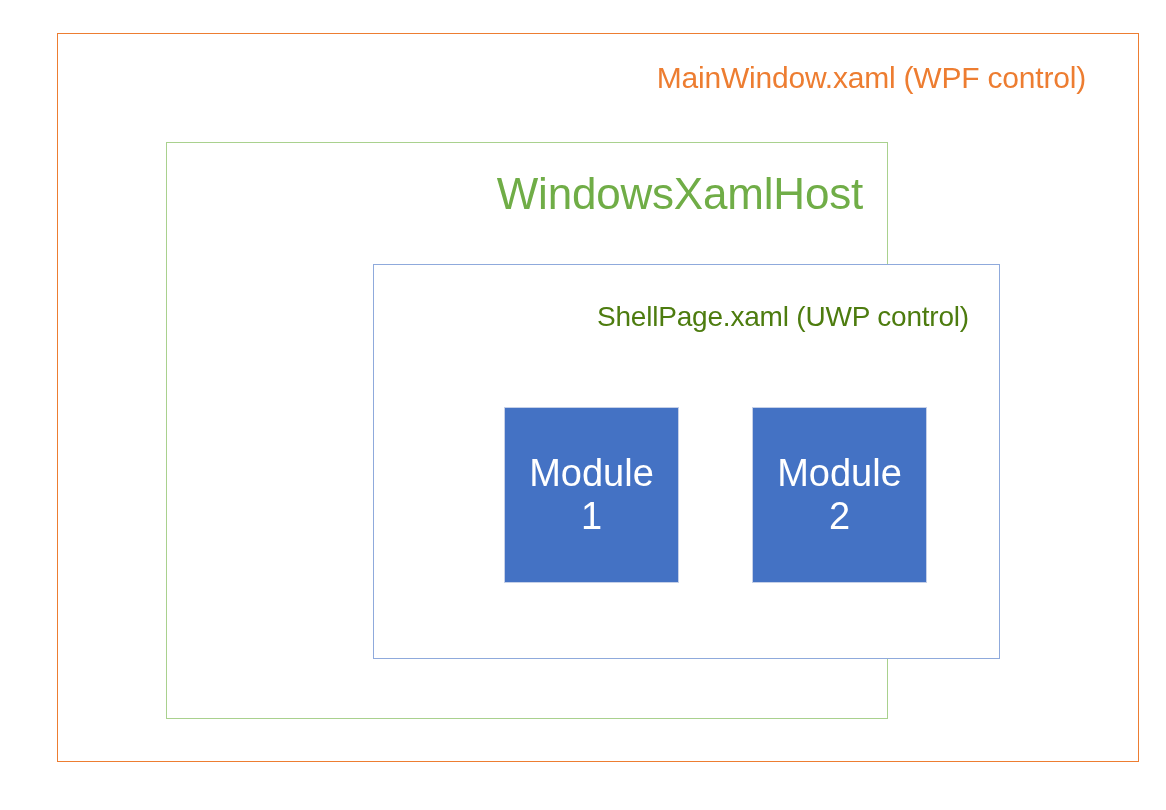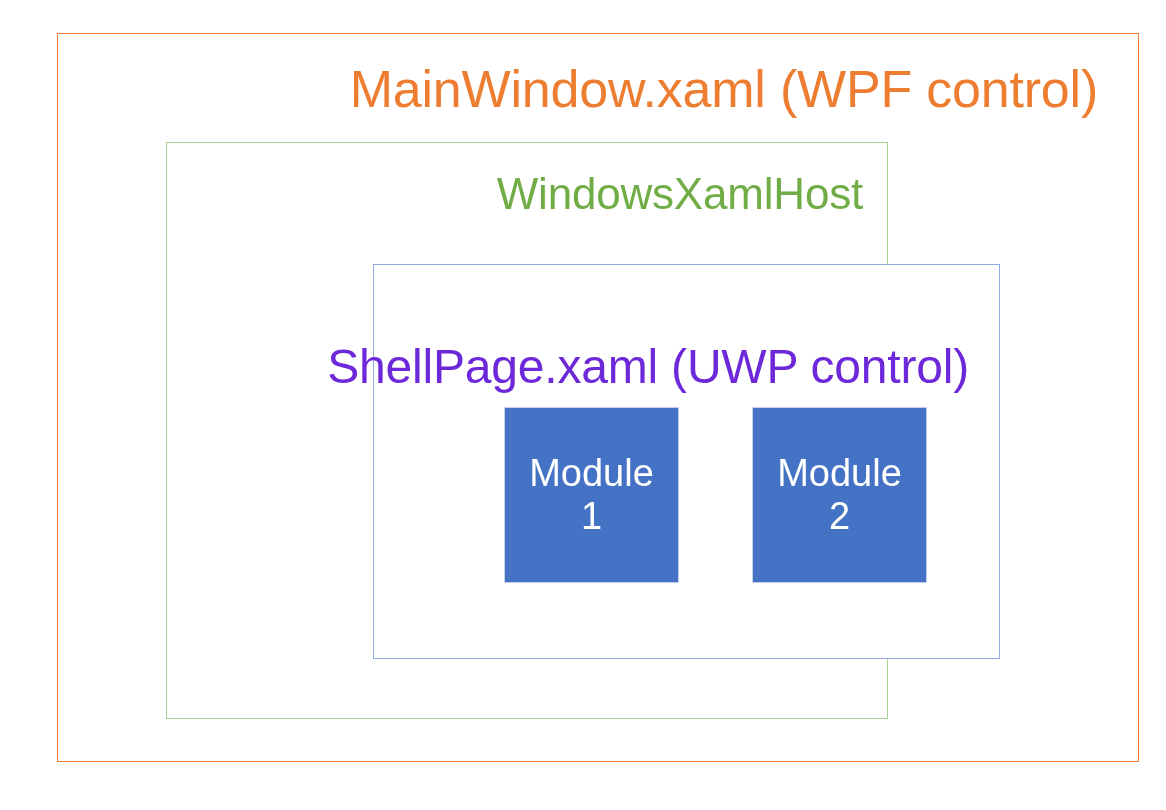--- a/index.html
+++ b/index.html
@@ -30,23 +30,23 @@
     left: 57px;
     top: 33px;
     width: 1082px;
     height: 729px;
     box-sizing: border-box;
     border: 1.5px solid #ED7D31;
     background: #ffffff;
   }
   .wpf-label {
     position: absolute;
-    right: 40px;
+    right: 52px;
     top: 28px;
-    font-size: 52px;
+    font-size: 30px;
     line-height: 1.05;
     color: #ED7D31;
     white-space: nowrap;
     letter-spacing: -0.2px;
   }
 
   
   .xamlhost-box {
     position: absolute;
     left: 108px;   
@@ -76,26 +76,25 @@
     width: 627px;
     height: 395px;
     box-sizing: border-box;
     border: 1.5px solid #8FAADC;
     background: #ffffff;
   }
   .shellpage-label {
     position: absolute;
     right: 30px;
     top: 37px;
-    font-size: 48px;
+    font-size: 28px;
     line-height: 1.05;
-    color: #6d28d9;
+    color: #4d7c0f;
     white-space: nowrap;
     letter-spacing: -0.2px;
-    margin-top: 40px;
   }
 
   
   .module-tile {
     position: absolute;
     box-sizing: border-box;
     background: #4472C4;
     border: 1px solid #C5D0E8;
     display: flex;
     flex-direction: column;

